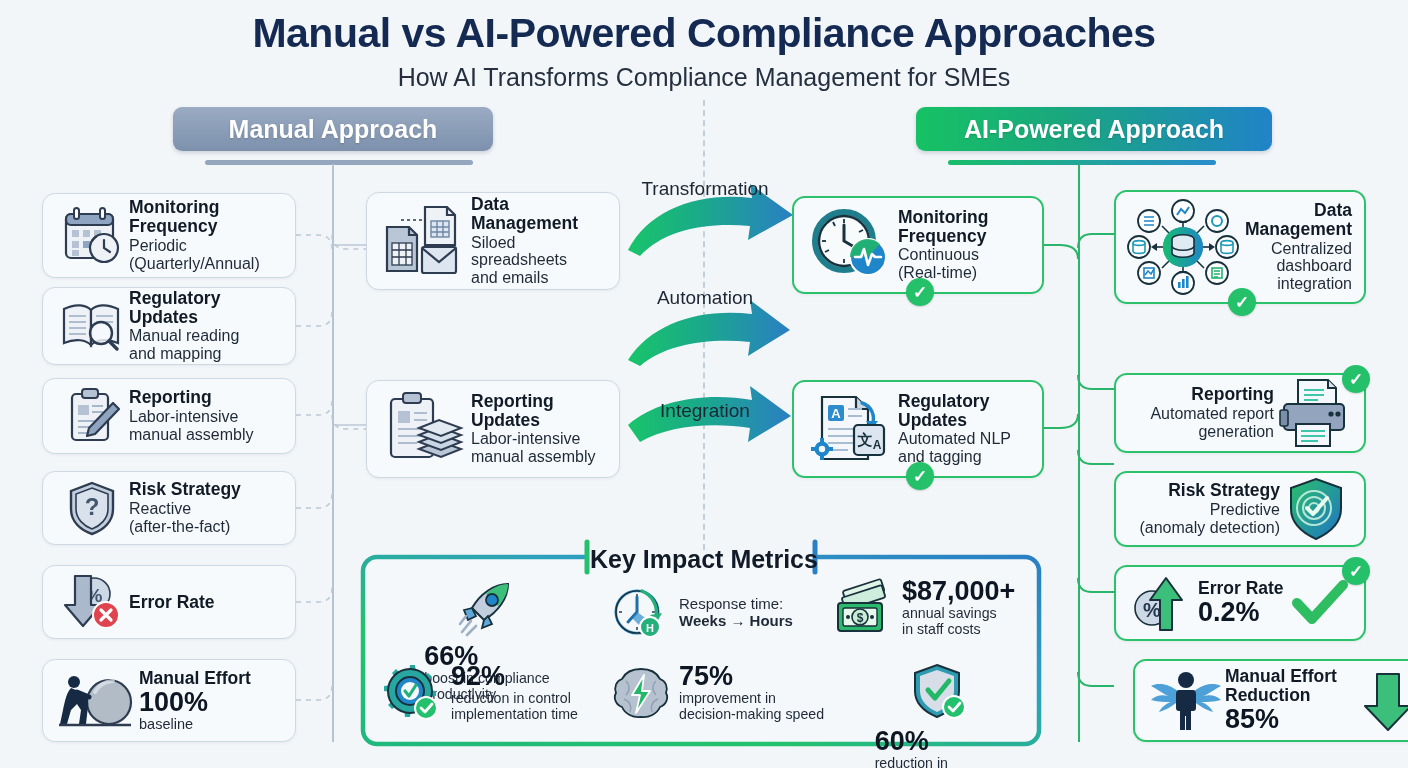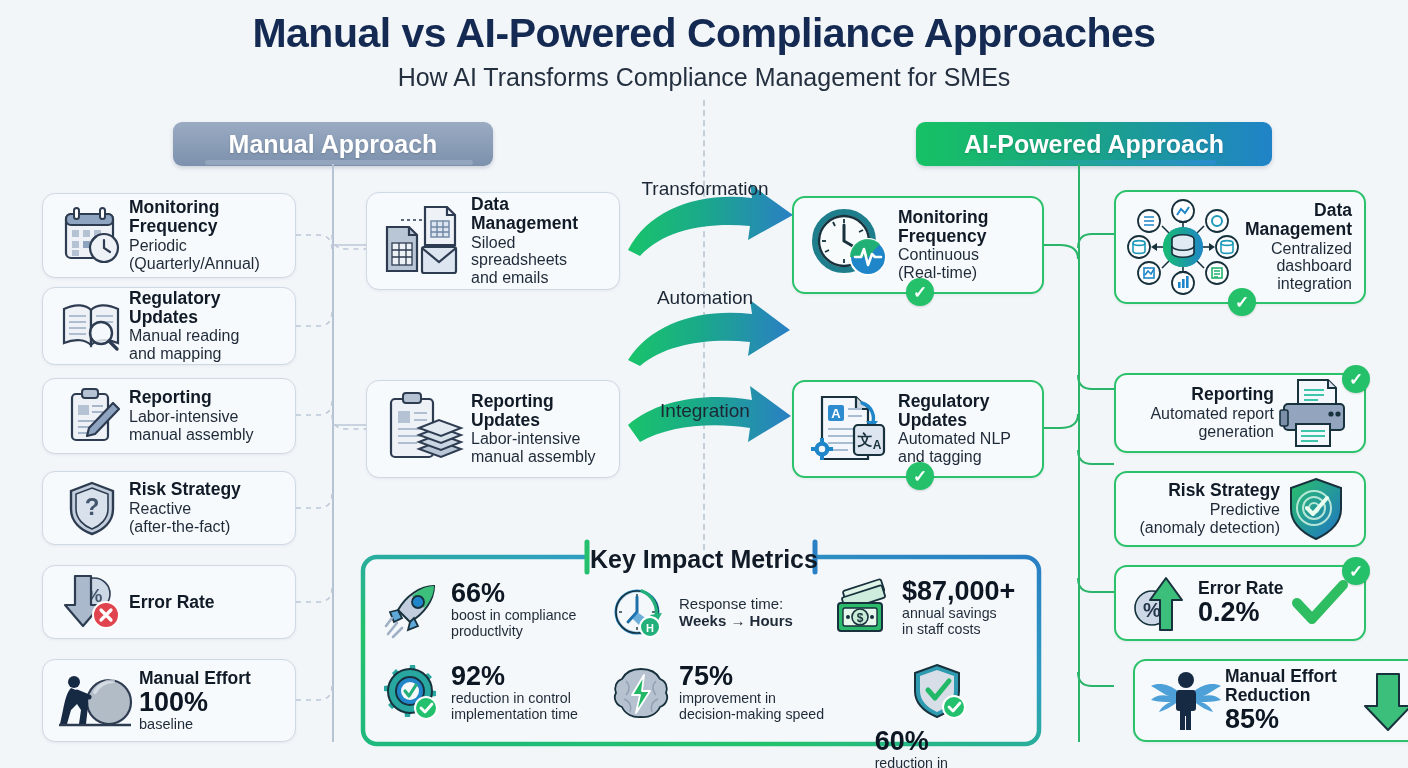--- a/index.html
+++ b/index.html
@@ -26,21 +26,20 @@
     font-size: 25px; color: #24303f;
   }
 
   
   .banner {
     position: absolute; height: 44px; border-radius: 9px;
     display: flex; align-items: center; justify-content: center;
     color: #fff; font-size: 25px; font-weight: bold;
     text-shadow: 0 1px 2px rgba(0,0,0,.18);
     box-shadow: 0 2px 4px rgba(40,60,90,.20);
-    margin-top: 15px;
   }
   #banner-manual {
     left: 173px; top: 107px; width: 320px;
     background: linear-gradient(180deg,#9aabc2 0%,#7d91ad 100%);
   }
   #banner-ai {
     left: 916px; top: 107px; width: 356px;
     background: linear-gradient(90deg,#16c264 0%,#19a87d 40%,#2083c8 100%);
   }
   .banner-underline { position: absolute; height: 5px; border-radius: 3px; }
@@ -611,21 +610,21 @@
         <stop offset="100%" stop-color="#2a7fc4"></stop>
       </linearGradient>
     </defs>
     <path d="M230,19 H22 A14,14 0 0 0 8,33 V192 A14,14 0 0 0 22,206 H670 A14,14 0 0 0 684,192 V33 A14,14 0 0 0 670,19 H462" fill="#f5f8fa" stroke="url(#framegrad)" stroke-width="4.5" stroke-linecap="round"></path>
     <path d="M232,4 V34" stroke="#24c06d" stroke-width="5" stroke-linecap="round"></path>
     <path d="M460,4 V34" stroke="#2a80c4" stroke-width="5" stroke-linecap="round"></path>
   </svg>
 
   <div id="metrics-title">Key Impact Metrics</div>
 
-  <div class="metric" style="left:382px;top:580px;width:210px;">
+  <div class="metric" style="left:382px;top:580px;width:210px;flex-direction:column;">
     <div class="icon" style="width:62px;">
       <svg width="58" height="56" viewBox="0 0 58 56">
         <path d="M50 4 C36 4 22 14 14 28 L26 40 C40 32 50 18 50 4 Z" fill="#c2cedd" stroke="#17313d" stroke-width="2"></path>
         <path d="M50 4 C42 4 34 8 28 14 L40 26 C46 20 50 12 50 4 Z" fill="#3bbf7a"></path>
         <circle cx="34" cy="20" r="6" fill="#2186c9" stroke="#17313d" stroke-width="1.8"></circle>
         <path d="M14 28 L6 30 L10 40 L18 36 Z" fill="#5fa8d8" stroke="#17313d" stroke-width="1.8"></path>
         <path d="M26 40 L24 48 L34 44 L30 36 Z" fill="#5fa8d8" stroke="#17313d" stroke-width="1.8"></path>
         <path d="M13 41 L4 52 M18 46 L9 55 M8 36 L2 44" stroke="#9fb0c6" stroke-width="2.6" stroke-linecap="round"></path>
       </svg>
     </div>

